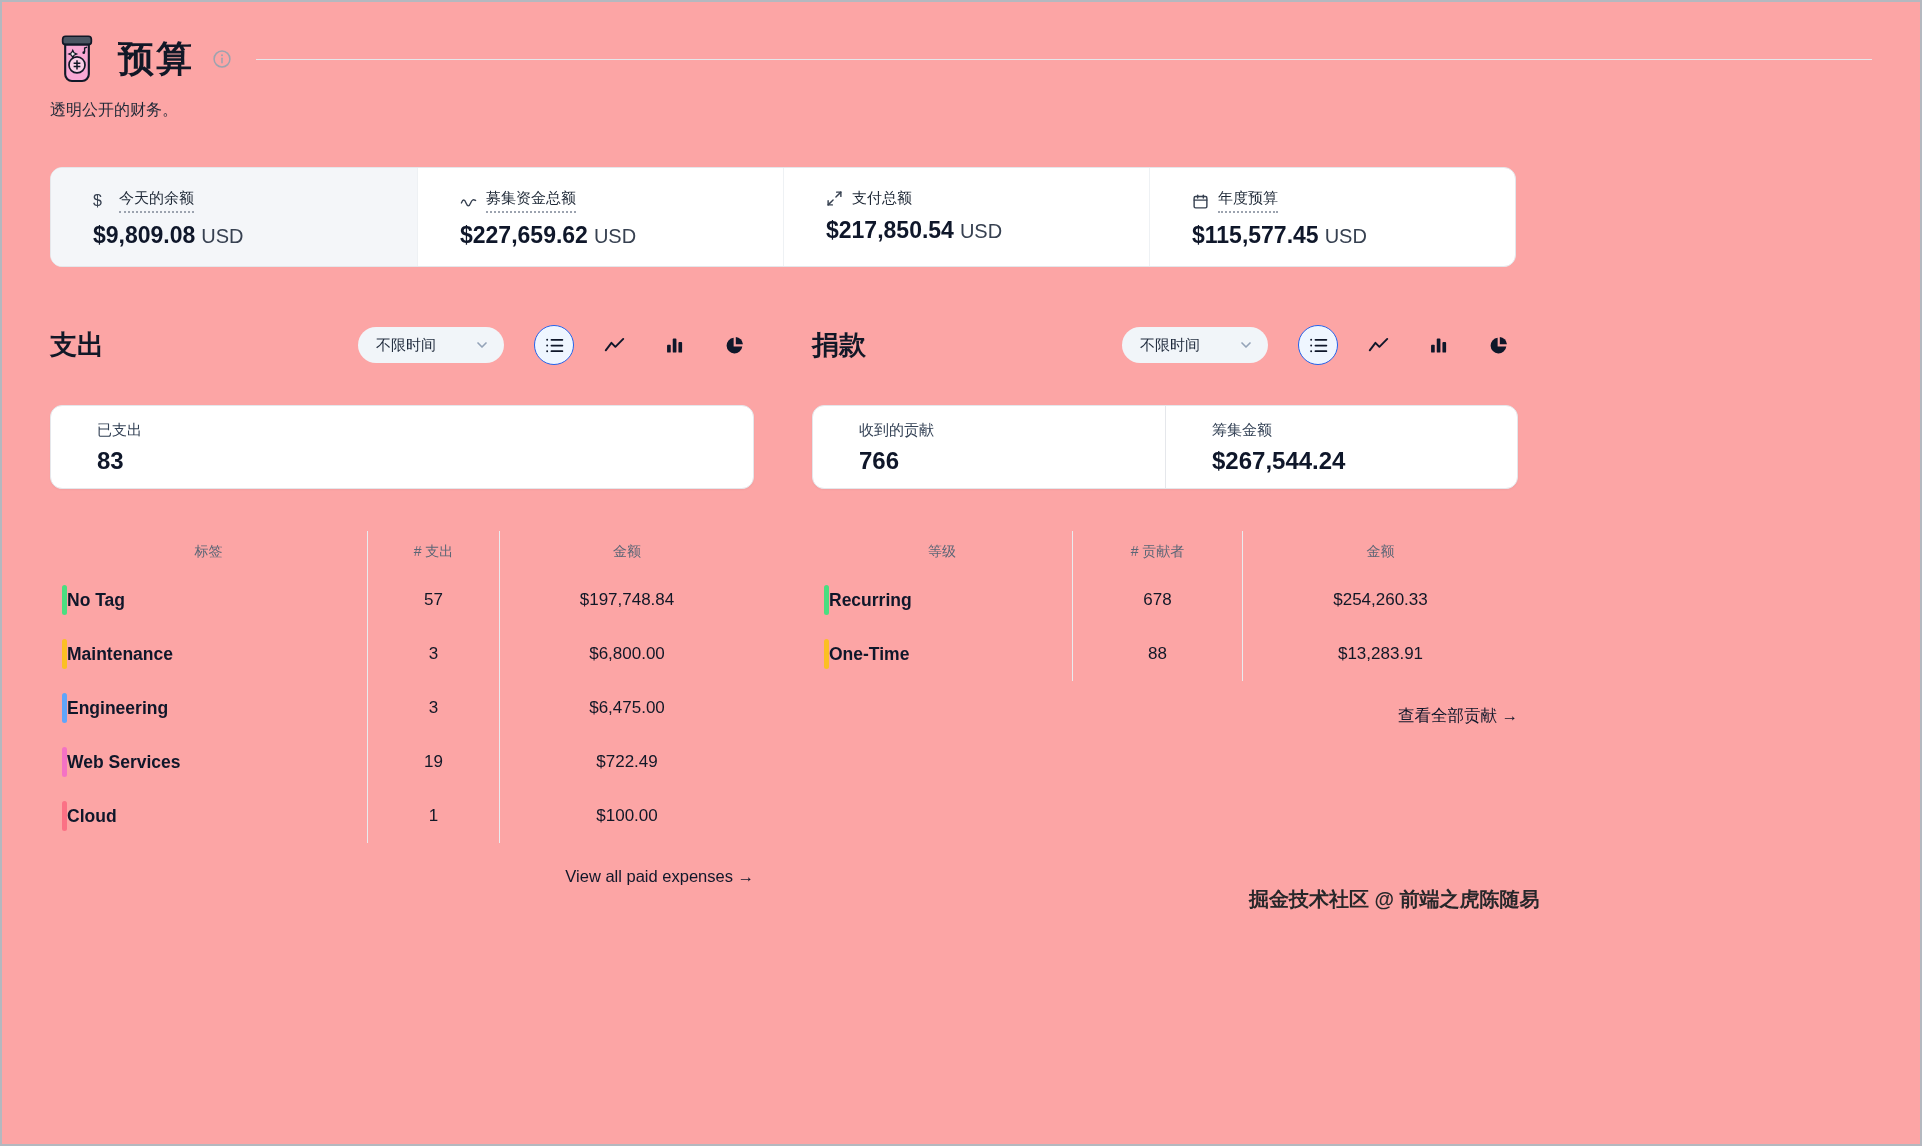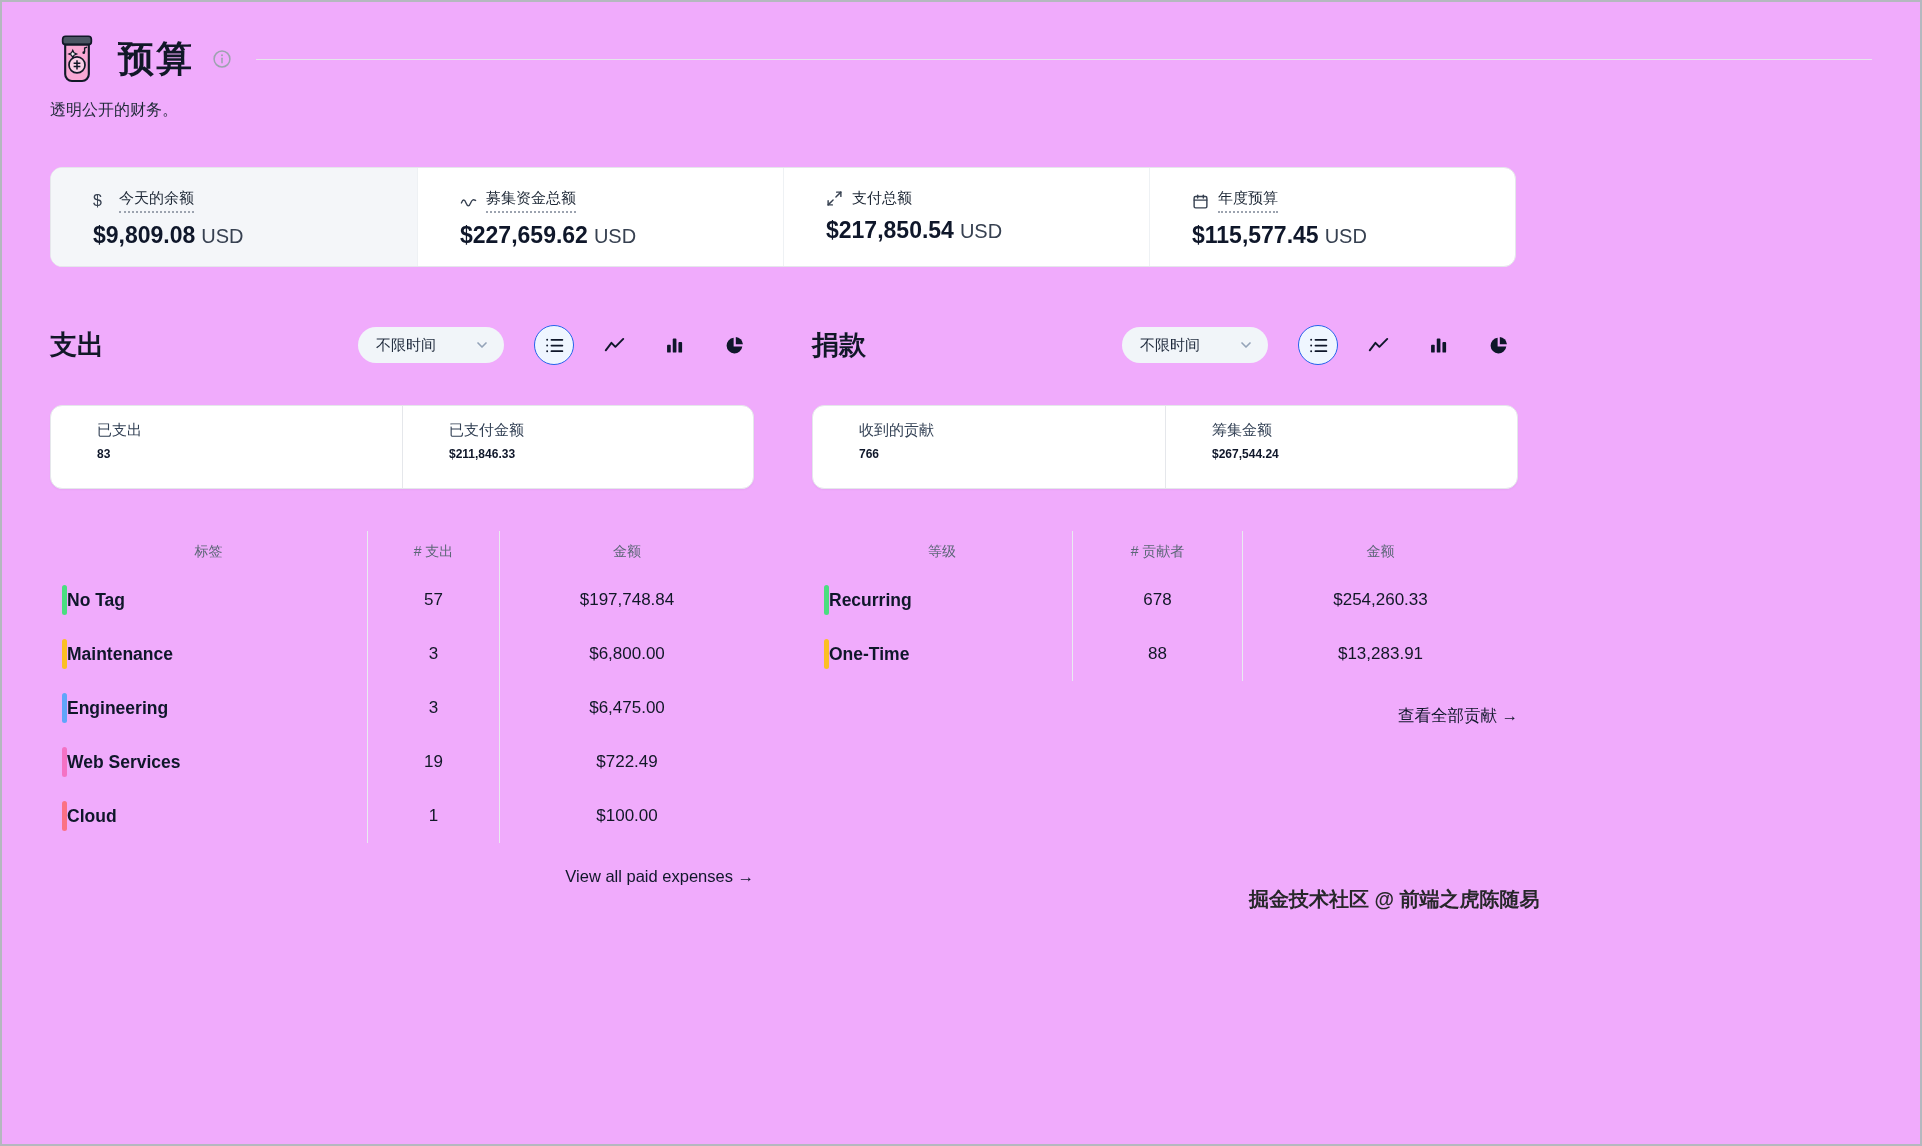--- a/index.html
+++ b/index.html
@@ -1,18 +1,18 @@
 <!DOCTYPE html>
 <html><head>
 <meta charset="utf-8">
 <style>
   * { box-sizing: border-box; margin: 0; padding: 0; }
   body { margin: 0; background: #d4d4d8; font-family: "Liberation Sans", "DejaVu Sans", sans-serif; }
   .page {
-    width: 1922px; height: 1146px; background: #f0abfc;
+    width: 1922px; height: 1146px; background: #fca5a5;
     border: 2px solid #b4b8bf; position: relative; overflow: hidden;
     color: #0f172a;
   }
   .content { padding: 30px 48px 0 48px; }
 
   
   .header-row { display: flex; align-items: center; gap: 14px; }
   .jar-icon { width: 54px; height: 54px; flex: 0 0 auto; display:flex; }
   .page-title { font-size: 36px; font-weight: 700; color: #111827; letter-spacing: 2px; }
   .info-icon { width: 20px; height: 20px; color: #9ca3af; margin-left: 4px; cursor: pointer; display:flex; }
@@ -60,21 +60,21 @@
   
   .summary-card {
     margin-top: 38px; height: 84px;
     border: 1px solid #e5e7eb; border-radius: 12px;
     display: grid; grid-template-columns: 1fr 1fr;
     box-shadow: 0 1px 2px rgba(15,23,42,0.04); background:#fff;
   }
   .summary-cell { padding: 15px 0 0 46px; display: flex; flex-direction: column; gap: 7px; }
   .summary-cell.divided { border-left: 1px solid #e5e7eb; }
   .summary-label { font-size: 15px; color: #334155; }
-  .summary-value { font-size: 12px; font-weight: 700; color: #0f172a; }
+  .summary-value { font-size: 24px; font-weight: 700; color: #0f172a; }
 
   
   .data-table { margin-top: 42px; display: grid; }
   .expenses-table { grid-template-columns: 317px 132px 255px; grid-template-rows: 42px repeat(5, 54px); }
   .contrib-table  { grid-template-columns: 260px 170px 276px; grid-template-rows: 42px repeat(2, 54px); }
   .th { display: flex; align-items: center; justify-content: center; font-size: 14px; color: #5b6676; }
   .td { display: flex; align-items: center; justify-content: center; font-size: 17px; font-weight: 500; color: #111827; }
   .td.tag { justify-content: flex-start; padding-left: 12px; }
   .colsep { border-left: 1px solid #e8ebef; }
   .tag-bar { width: 5px; height: 30px; border-radius: 3px; flex: 0 0 auto; }
@@ -222,24 +222,20 @@
                 </svg>
             </button>
           </div>
         </div>
 
         <div class="summary-card">
           <div class="summary-cell">
             <div class="summary-label">已支出</div>
             <div class="summary-value">83</div>
           </div>
-          <div class="summary-cell divided">
-            <div class="summary-label">已支付金额</div>
-            <div class="summary-value">$211,846.33</div>
-          </div>
         </div>
 
         <div class="data-table expenses-table">
           <div class="th">标签</div>
           <div class="th colsep"># 支出</div>
           <div class="th colsep">金额</div>
 
           <div class="td tag">
             <span class="tag-bar" style="background: rgb(74, 222, 128);"></span>
             <span class="tag-name">No Tag</span>

